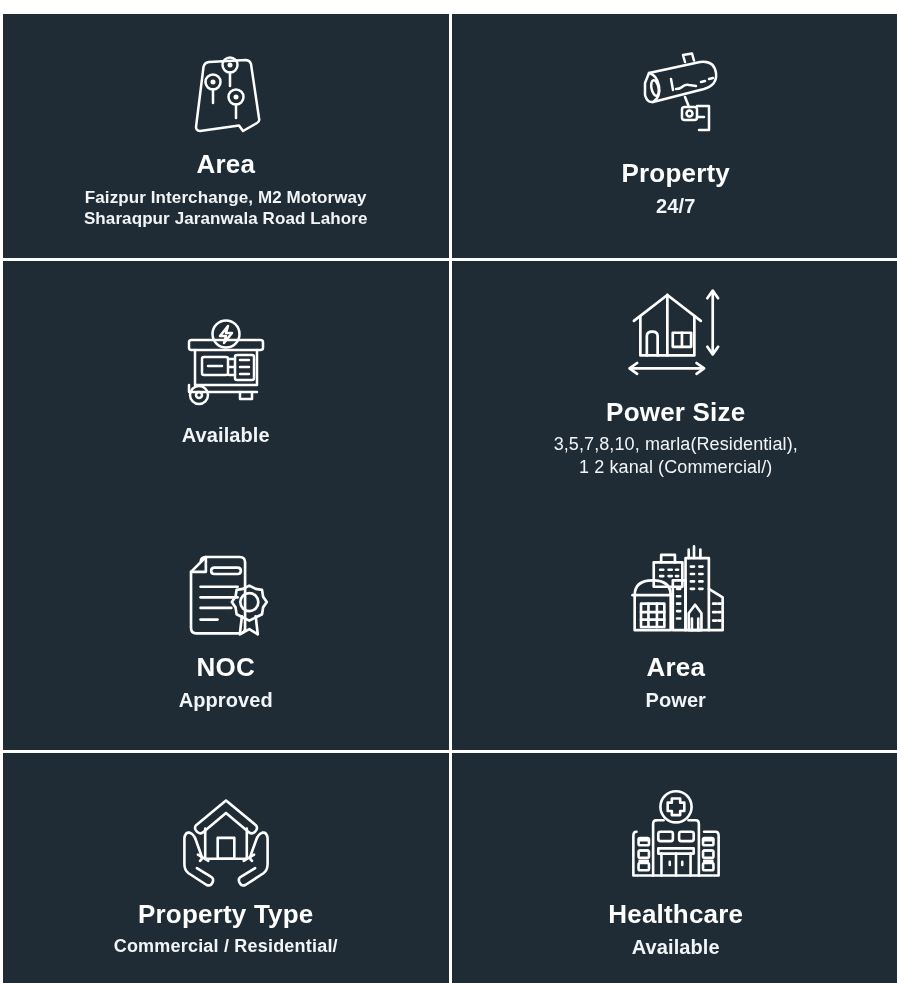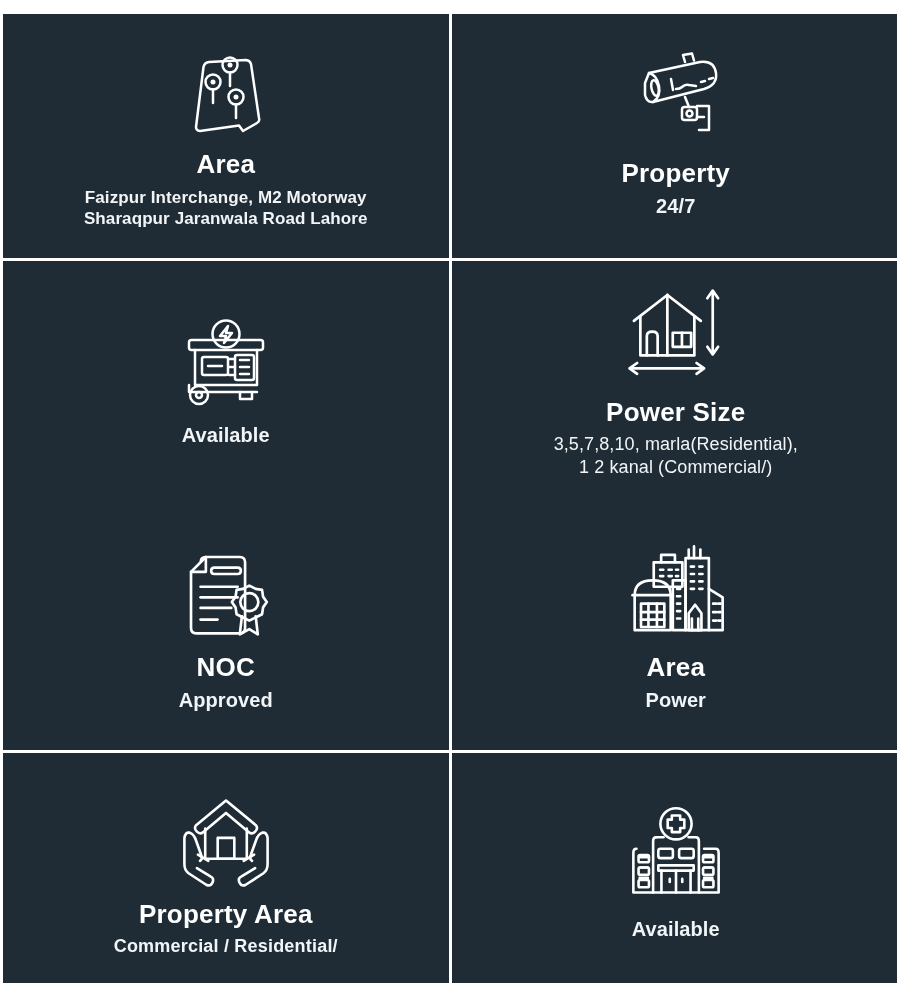--- a/index.html
+++ b/index.html
@@ -246,21 +246,21 @@
         <path d="M60 78 L60 136 L140 136 L140 78"></path>
         <rect x="84" y="96" width="32" height="40"></rect>
         <path d="M30 86 Q22 84 20 96 L20 146 Q20 158 28 164 L62 186 Q70 190 74 182 Q78 174 70 170 L44 154"></path>
         <path d="M30 86 Q38 88 42 100 L52 128 Q56 136 50 140"></path>
         <path d="M46 128 L66 140"></path>
         <path d="M170 86 Q178 84 180 96 L180 146 Q180 158 172 164 L138 186 Q130 190 126 182 Q122 174 130 170 L156 154"></path>
         <path d="M170 86 Q162 88 158 100 L148 128 Q144 136 150 140"></path>
         <path d="M154 128 L134 140"></path>
       </svg>
     </div>
-    <div class="cell-title">Property Area</div>
+    <div class="cell-title">Property Type</div>
     <div class="cell-sub sub-strong">Commercial / Residential/</div>
   </div>
 
   <div class="cell col-right row-b cell-health">
     <div class="icon-wrap">
       <svg viewBox="0 0 200 200" width="104" height="104" aria-hidden="true">
         <circle cx="100" cy="40" r="30"></circle>
         <path d="M92 24 L108 24 L108 32 L116 32 L116 48 L108 48 L108 56 L92 56 L92 48 L84 48 L84 32 L92 32 Z"></path>
         <path d="M62 66 Q56 66 56 74 L56 172 L144 172 L144 74 Q144 66 138 66 L124 66"></path>
         <path d="M76 66 L62 66"></path>
@@ -275,16 +275,17 @@
         <rect x="152" y="124" width="20" height="14" rx="3"></rect>
         <rect x="152" y="148" width="20" height="14" rx="3"></rect>
         <rect x="66" y="88" width="28" height="18" rx="4"></rect>
         <rect x="106" y="88" width="28" height="18" rx="4"></rect>
         <path d="M66 120 L134 120 L134 130 L66 130 Z"></path>
         <path d="M72 130 L72 172 M128 130 L128 172"></path>
         <path d="M100 130 L100 172"></path>
         <path d="M88 146 L88 152 M112 146 L112 152"></path>
       </svg>
     </div>
+    <div class="cell-title">Healthcare</div>
     <div class="cell-sub sub-regular">Available</div>
   </div>
 
 </div>
 
 </body></html>

